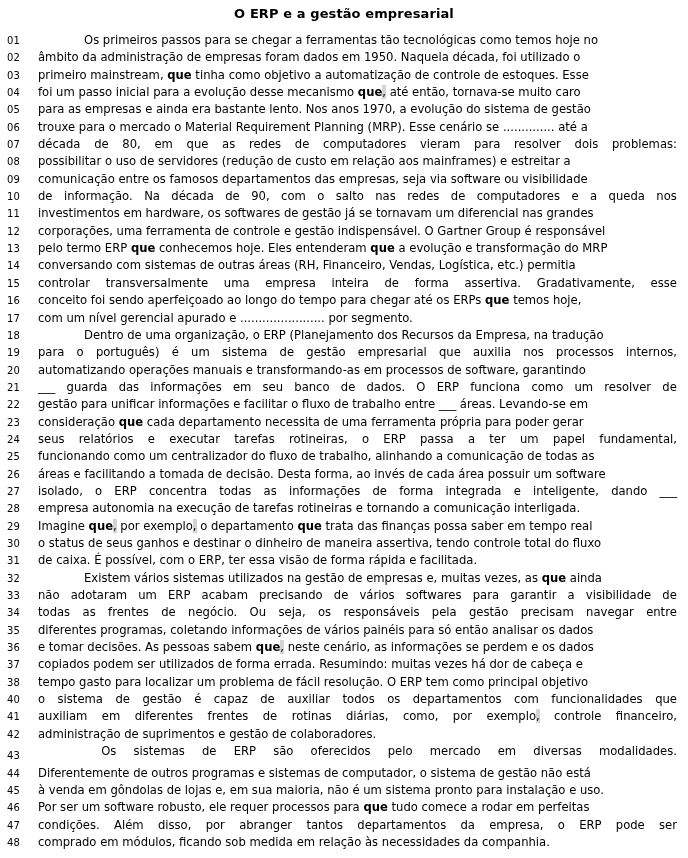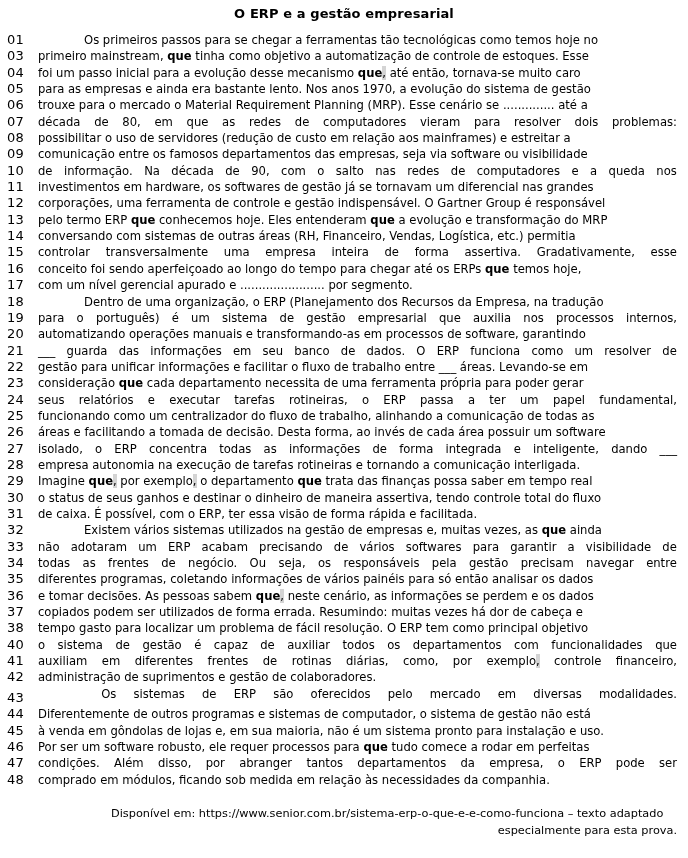--- a/index.html
+++ b/index.html
@@ -37,21 +37,21 @@
   .line {
     display: flex;
     align-items: baseline;
     font-size: 11.6px;
     line-height: 16.35px;
     white-space: pre;
   }
   .line-num {
     width: 31px;
     flex: 0 0 31px;
-    font-size: 13px;
+    font-size: 10px;
     color: #000;
     letter-spacing: 0.2px;
   }
   .line-text {
     flex: 1 1 auto;
     white-space: pre;
     overflow: visible;
   }
   
   .line-text.justify {
@@ -82,20 +82,21 @@
 <body>
 
 <div id="page">
 
   <div class="doc-title">O ERP e a gestão empresarial</div>
 
   <div class="text-body">
 
     <div id="lines-container">
         <div class="line"><span class="line-num">01</span><span class="line-text last"><span class="indent"></span>Os primeiros passos para se chegar a ferramentas tão tecnológicas como temos hoje no</span></div>
+        <div class="line"><span class="line-num">02</span><span class="line-text last">âmbito da administração de empresas foram dados em 1950. Naquela década, foi utilizado o</span></div>
         <div class="line"><span class="line-num">03</span><span class="line-text last">primeiro mainstream, <b>que</b> tinha como objetivo a automatização de controle de estoques. Esse</span></div>
         <div class="line"><span class="line-num">04</span><span class="line-text last">foi um passo inicial para a evolução desse mecanismo <b>que</b><span class="hl">,</span> até então, tornava-se muito caro</span></div>
         <div class="line"><span class="line-num">05</span><span class="line-text last">para as empresas e ainda era bastante lento. Nos anos 1970, a evolução do sistema de gestão</span></div>
         <div class="line"><span class="line-num">06</span><span class="line-text last">trouxe para o mercado o Material Requirement Planning (MRP). Esse cenário se .............. até a</span></div>
         <div class="line"><span class="line-num">07</span><span class="line-text justify">
             <span class="w">década</span>
             <span class="w">de</span>
             <span class="w">80,</span>
             <span class="w">em</span>
             <span class="w">que</span>

